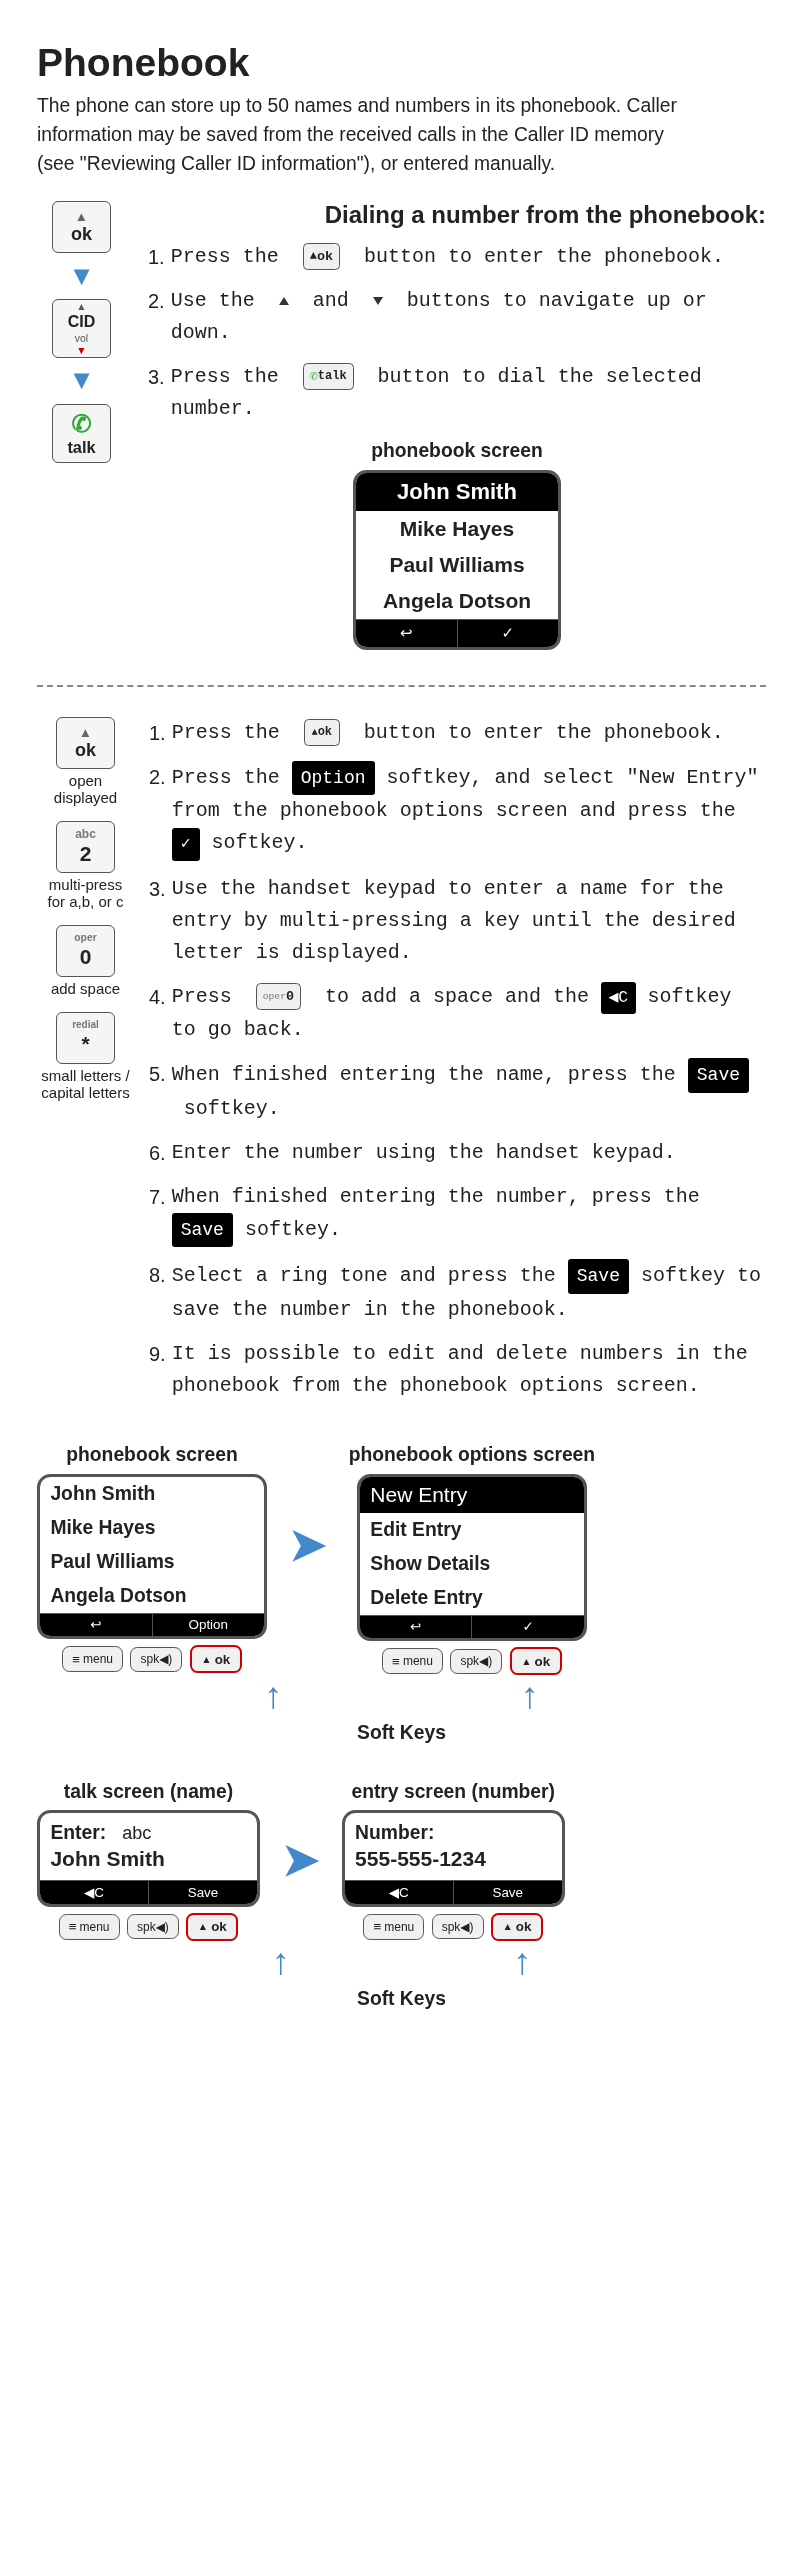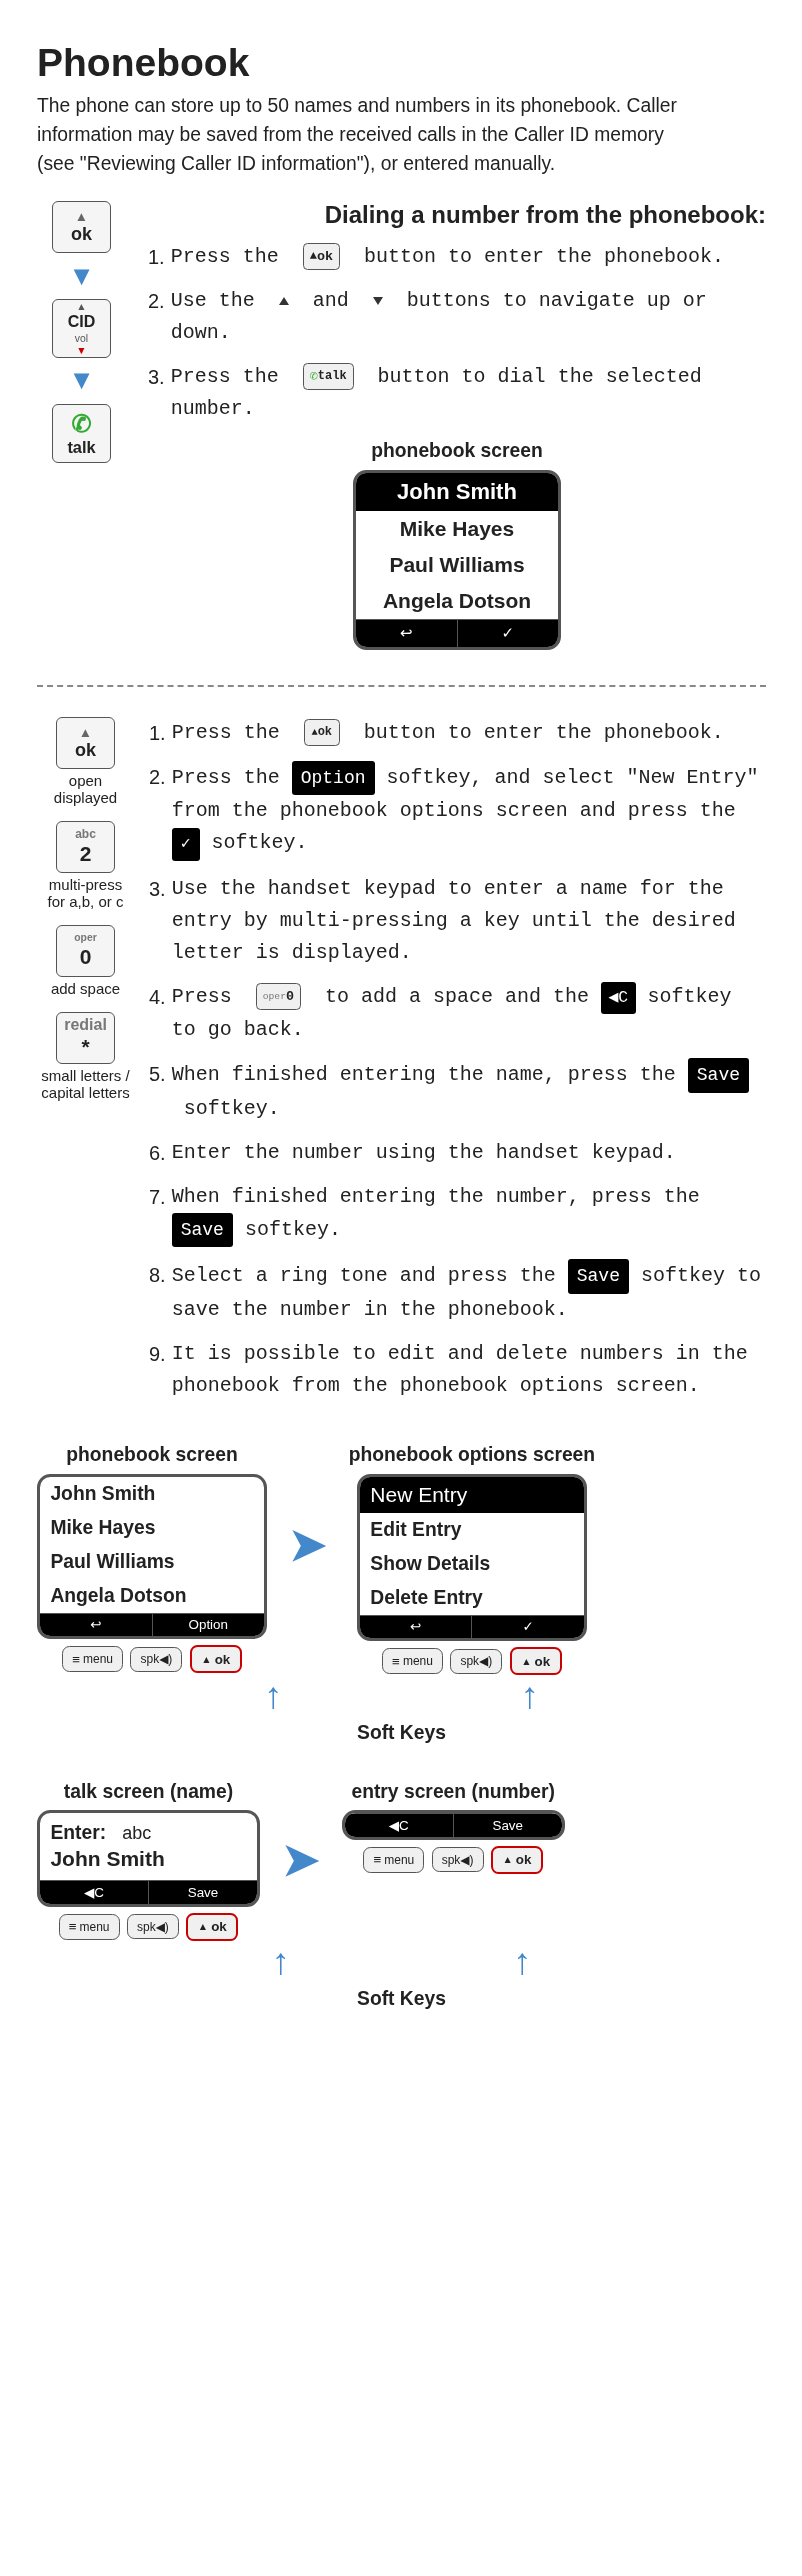--- a/index.html
+++ b/index.html
@@ -517,21 +517,21 @@
       <div class="add-btn-item">
         <div class="btn-box" style="width:59px; height:52px; flex-direction:column; gap:1.5px;">
           <span style="font-size:10.4px; color:#777;">oper</span>
           <span style="font-size:21px; font-weight:bold;">0</span>
         </div>
         <div class="add-btn-label">add space</div>
       </div>
 
       <div class="add-btn-item">
         <div class="btn-box" style="width:59px; height:52px; flex-direction:column; gap:1.5px;">
-          <span style="font-size:16px; color:#777;text-align:right;">redial</span>
+          <span style="font-size:10px; color:#777;text-align:right;">redial</span>
           <span style="font-size:21px; font-weight:bold;">*</span>
         </div>
         <div class="add-btn-label" style="white-space:pre-line;">small letters /
 capital letters</div>
       </div>
     </div>
 
     <div class="add-right">
       <ul class="step-list">
 
@@ -721,20 +721,24 @@
         </div>
       </div>
 
       <div style="display:flex; align-items:center; margin-top:52px;">
         <span style="font-size:45px; color:#4488cc; font-weight:bold;">➤</span>
       </div>
 
       <div class="screen-col">
         <div class="screen-label">entry screen (number)</div>
         <div class="entry-screen">
+          <div class="entry-screen-inner">
+            <div class="entry-screen-title">Number:</div>
+            <div class="entry-screen-value">555-555-1234</div>
+          </div>
           <div class="entry-screen-softkeys">
             <div class="entry-screen-softkey entry-screen-softkey-dark">◀C</div>
             <div class="entry-screen-softkey entry-screen-softkey-dark">Save</div>
           </div>
         </div>
 
         <div class="hw-btn-row">
           <div class="hw-btn">
             <span style="font-size:13.4px;">≡</span>
             <span style="font-size:12px;">menu</span>

